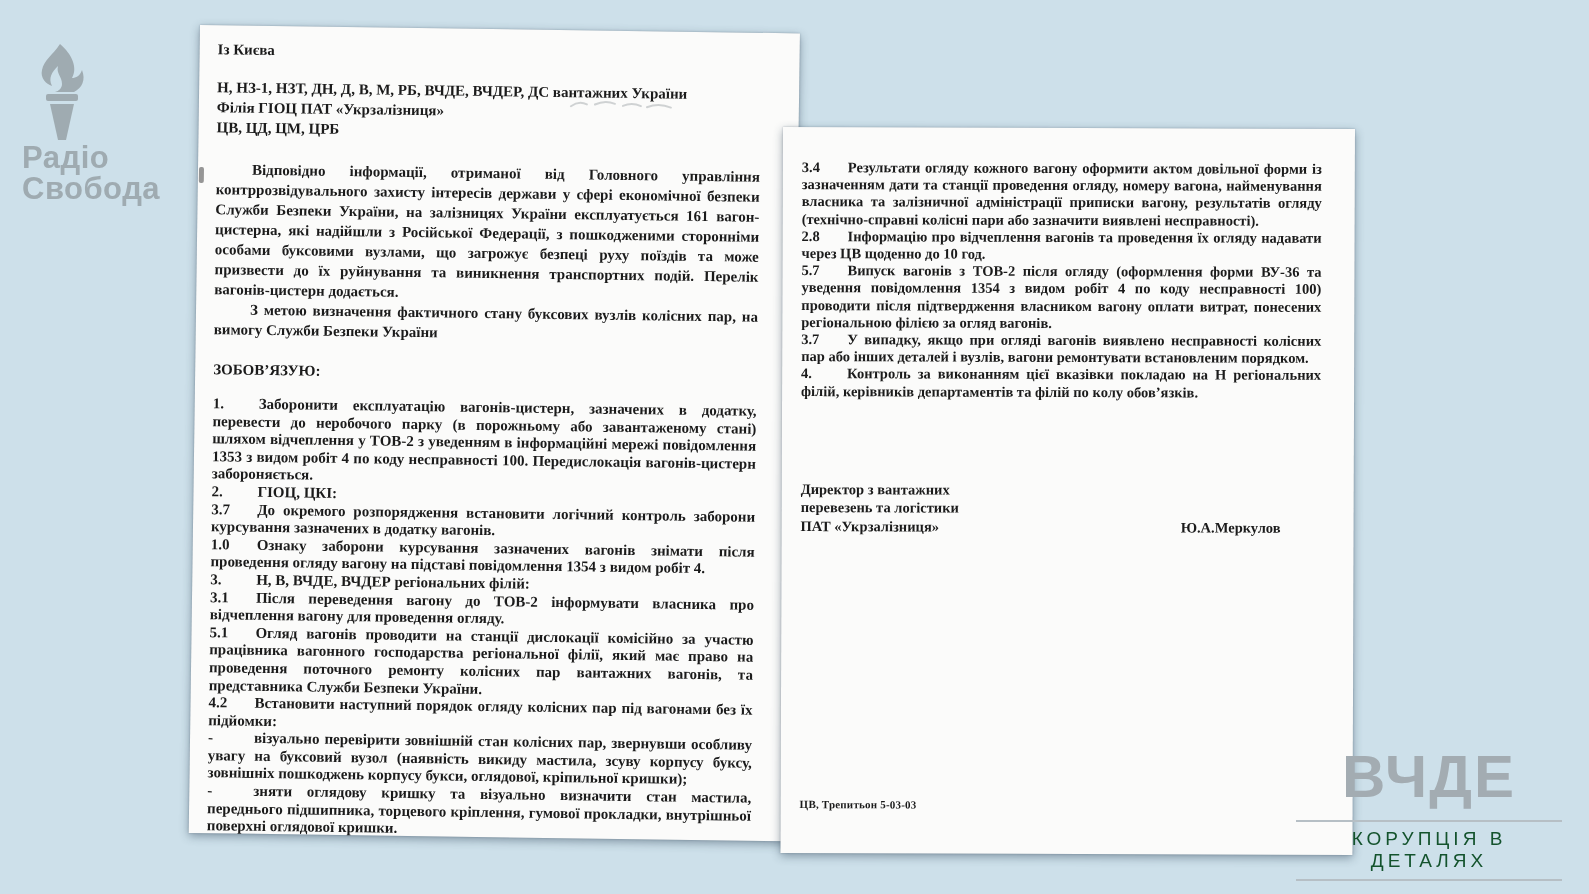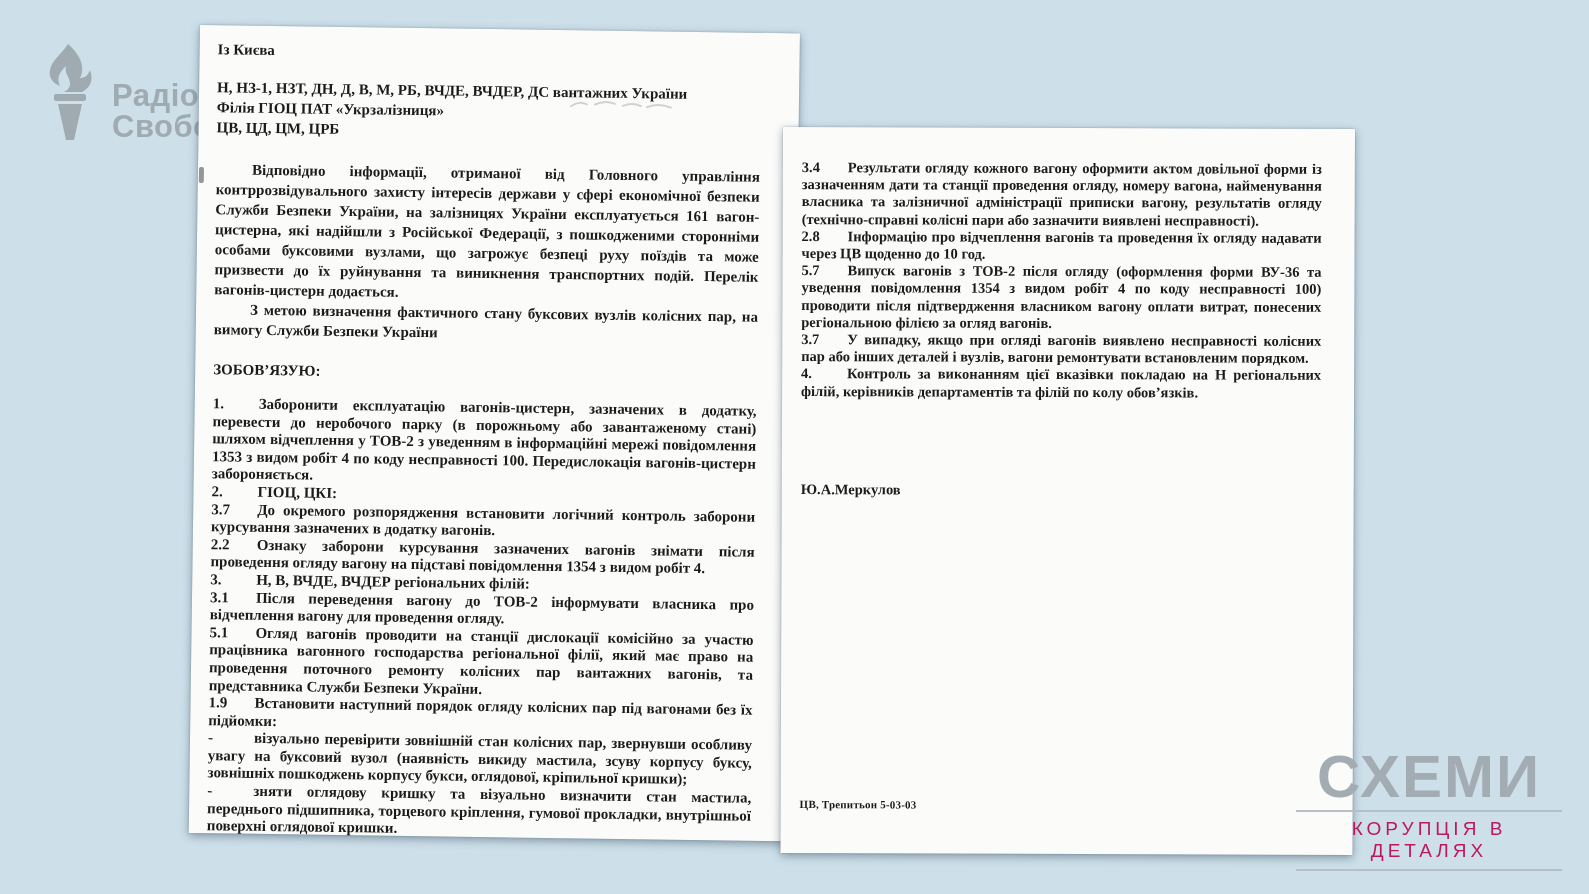--- a/index.html
+++ b/index.html
@@ -3,36 +3,36 @@
 <meta charset="utf-8">
 <style>
   html,body{margin:0;padding:0;}
   .stage{
     position:relative; width:1589px; height:894px; overflow:hidden;
     background:#cde0ea;
     font-family:"Liberation Serif", serif;
   }
   
   .wm-radio{
-    position:absolute; left:30px; top:42px; display:flex; align-items:flex-end;
-    color:#9fabb1; z-index:1;
+    position:absolute; left:22px; top:42px; display:flex; align-items:flex-start;
+    color:#9fabb1; z-index:1;flex-direction:column;
   }
   .wm-radio .torch{width:72px; height:100px; margin-right:10px;}
   .wm-radio-text{font-family:"Liberation Sans", sans-serif; font-weight:bold;
     font-size:31px; line-height:31px; letter-spacing:.5px;}
   .wm-schemes{
     position:absolute; left:1296px; top:746px; width:266px; z-index:5;
     font-family:"Liberation Sans", sans-serif; color:#a3acb2; text-align:center;
   }
   .wm-schemes .wm-title{
     font-size:60px; font-weight:800; letter-spacing:2px; line-height:62px;
   }
   .wm-schemes .wm-sub{
-    margin-top:2px; border-top:2px solid #b6bfc5; border-bottom:2px solid #b6bfc5;
-    padding:6px 0 7px; font-size:19px; letter-spacing:4px; color:#be185d; font-weight:400;
+    margin-top:12px; border-top:2px solid #b6bfc5; border-bottom:2px solid #b6bfc5;
+    padding:6px 0 7px; font-size:19px; letter-spacing:4px; color:#14532d; font-weight:400;
   }
   
   .page{
     position:absolute; background:#fbfbfa; color:#1b1b1b;
     box-shadow:0 3px 10px rgba(40,60,80,.45), 0 0 2px rgba(40,60,80,.35);
     font-weight:600;
   }
   .page-left{
     left:200px; top:25px; width:600px; height:808px;
     padding:14px 38px 0 18px; box-sizing:border-box;
@@ -108,29 +108,29 @@
     <p class="oblige">ЗОБОВ’ЯЗУЮ:</p>
 
     <div class="items">
 
         <p class="item"><span class="num">1.</span><span>Заборонити експлуатацію вагонів-цистерн, зазначених в додатку, перевести до неробочого парку (в порожньому або завантаженому стані) шляхом відчеплення у ТОВ-2 з уведенням в інформаційні мережі повідомлення 1353 з видом робіт 4 по коду несправності 100. Передислокація вагонів-цистерн забороняється.</span></p>
 
         <p class="item"><span class="num">2.</span><span>ГІОЦ, ЦКІ:</span></p>
 
         <p class="item"><span class="num">3.7</span><span>До окремого розпорядження встановити логічний контроль заборони курсування зазначених в додатку вагонів.</span></p>
 
-        <p class="item"><span class="num">2.2</span><span>Ознаку заборони курсування зазначених вагонів знімати після проведення огляду вагону на підставі повідомлення 1354 з видом робіт 4.</span></p>
+        <p class="item"><span class="num">1.0</span><span>Ознаку заборони курсування зазначених вагонів знімати після проведення огляду вагону на підставі повідомлення 1354 з видом робіт 4.</span></p>
 
         <p class="item"><span class="num">3.</span><span>Н, В, ВЧДЕ, ВЧДЕР регіональних філій:</span></p>
 
         <p class="item"><span class="num">3.1</span><span>Після переведення вагону до ТОВ-2 інформувати власника про відчеплення вагону для проведення огляду.</span></p>
 
         <p class="item"><span class="num">5.1</span><span>Огляд вагонів проводити на станції дислокації комісійно за участю працівника вагонного господарства регіональної філії, який має право на проведення поточного ремонту колісних пар вантажних вагонів, та представника Служби Безпеки України.</span></p>
 
-        <p class="item"><span class="num">1.9</span><span>Встановити наступний порядок огляду колісних пар під вагонами без їх підйомки:</span></p>
+        <p class="item"><span class="num">4.2</span><span>Встановити наступний порядок огляду колісних пар під вагонами без їх підйомки:</span></p>
 
         <p class="item"><span class="num">-</span><span>візуально перевірити зовнішній стан колісних пар, звернувши особливу увагу на буксовий вузол (наявність викиду мастила, зсуву корпусу буксу, зовнішніх пошкоджень корпусу букси, оглядової, кріпильної кришки);</span></p>
 
         <p class="item"><span class="num">-</span><span>зняти оглядову кришку та візуально визначити стан мастила, переднього підшипника, торцевого кріплення, гумової прокладки, внутрішньої поверхні оглядової кришки.</span></p>
       </div>
   </div>
 
   <div class="page page-right">
     <div class="items">
 
@@ -139,24 +139,30 @@
         <p class="item"><span class="num">2.8</span><span>Інформацію про відчеплення вагонів та проведення їх огляду надавати через ЦВ щоденно до 10 год.</span></p>
 
         <p class="item"><span class="num">5.7</span><span>Випуск вагонів з ТОВ-2 після огляду (оформлення форми ВУ-36 та уведення повідомлення 1354 з видом робіт 4 по коду несправності 100) проводити після підтвердження власником вагону оплати витрат, понесених регіональною філією за огляд вагонів.</span></p>
 
         <p class="item"><span class="num">3.7</span><span>У випадку, якщо при огляді вагонів виявлено несправності колісних пар або інших деталей і вузлів, вагони ремонтувати встановленим порядком.</span></p>
 
         <p class="item"><span class="num">4.</span><span>Контроль за виконанням цієї вказівки покладаю на Н регіональних філій, керівників департаментів та філій по колу обов’язків.</span></p>
       </div>
 
     <div class="sig">
+      <div>
+
+      <div>Директор з вантажних</div>
+          <div>перевезень та логістики</div>
+          <div>ПАТ «Укрзалізниця»</div>
+        </div>
       <div>Ю.А.Меркулов</div>
     </div>
 
     <div class="footer">ЦВ, Трепитьон 5-03-03</div>
   </div>
 
   <div class="wm-schemes">
-    <div class="wm-title">СХЕМИ</div>
+    <div class="wm-title">ВЧДЕ</div>
     <div class="wm-sub">КОРУПЦІЯ В ДЕТАЛЯХ</div>
   </div>
 
 </div>
 
 </body></html>

